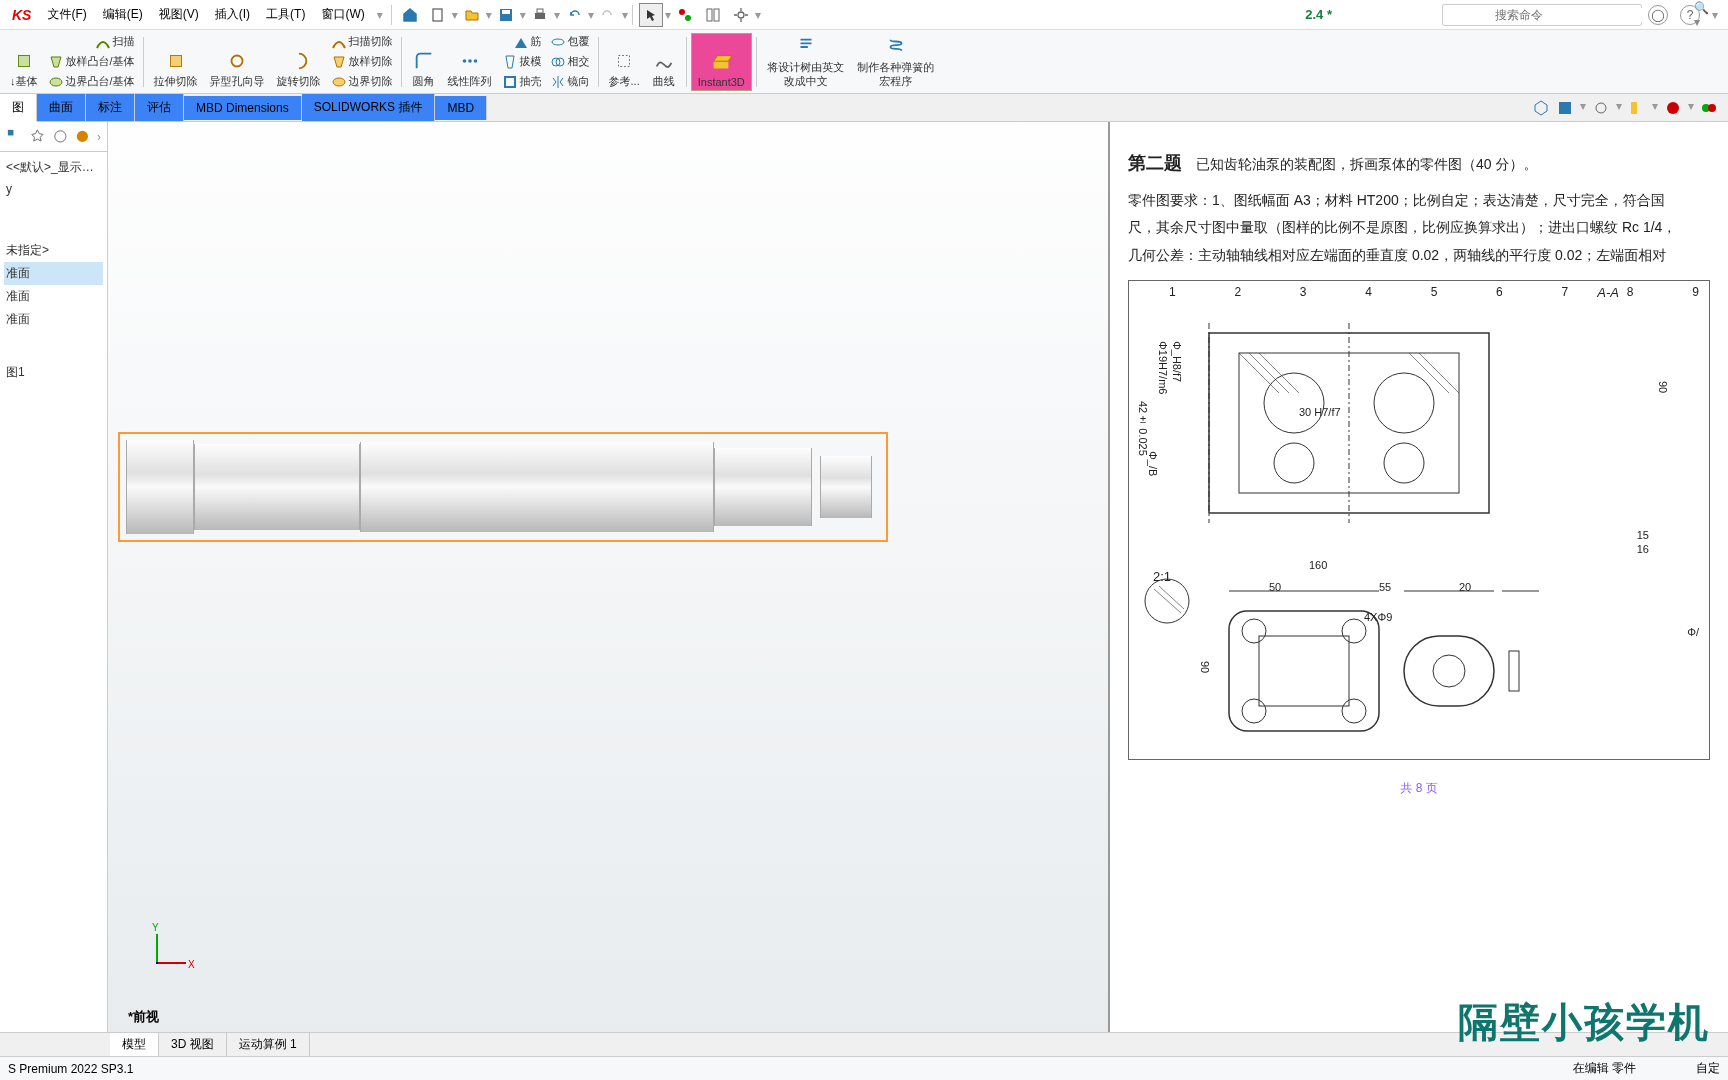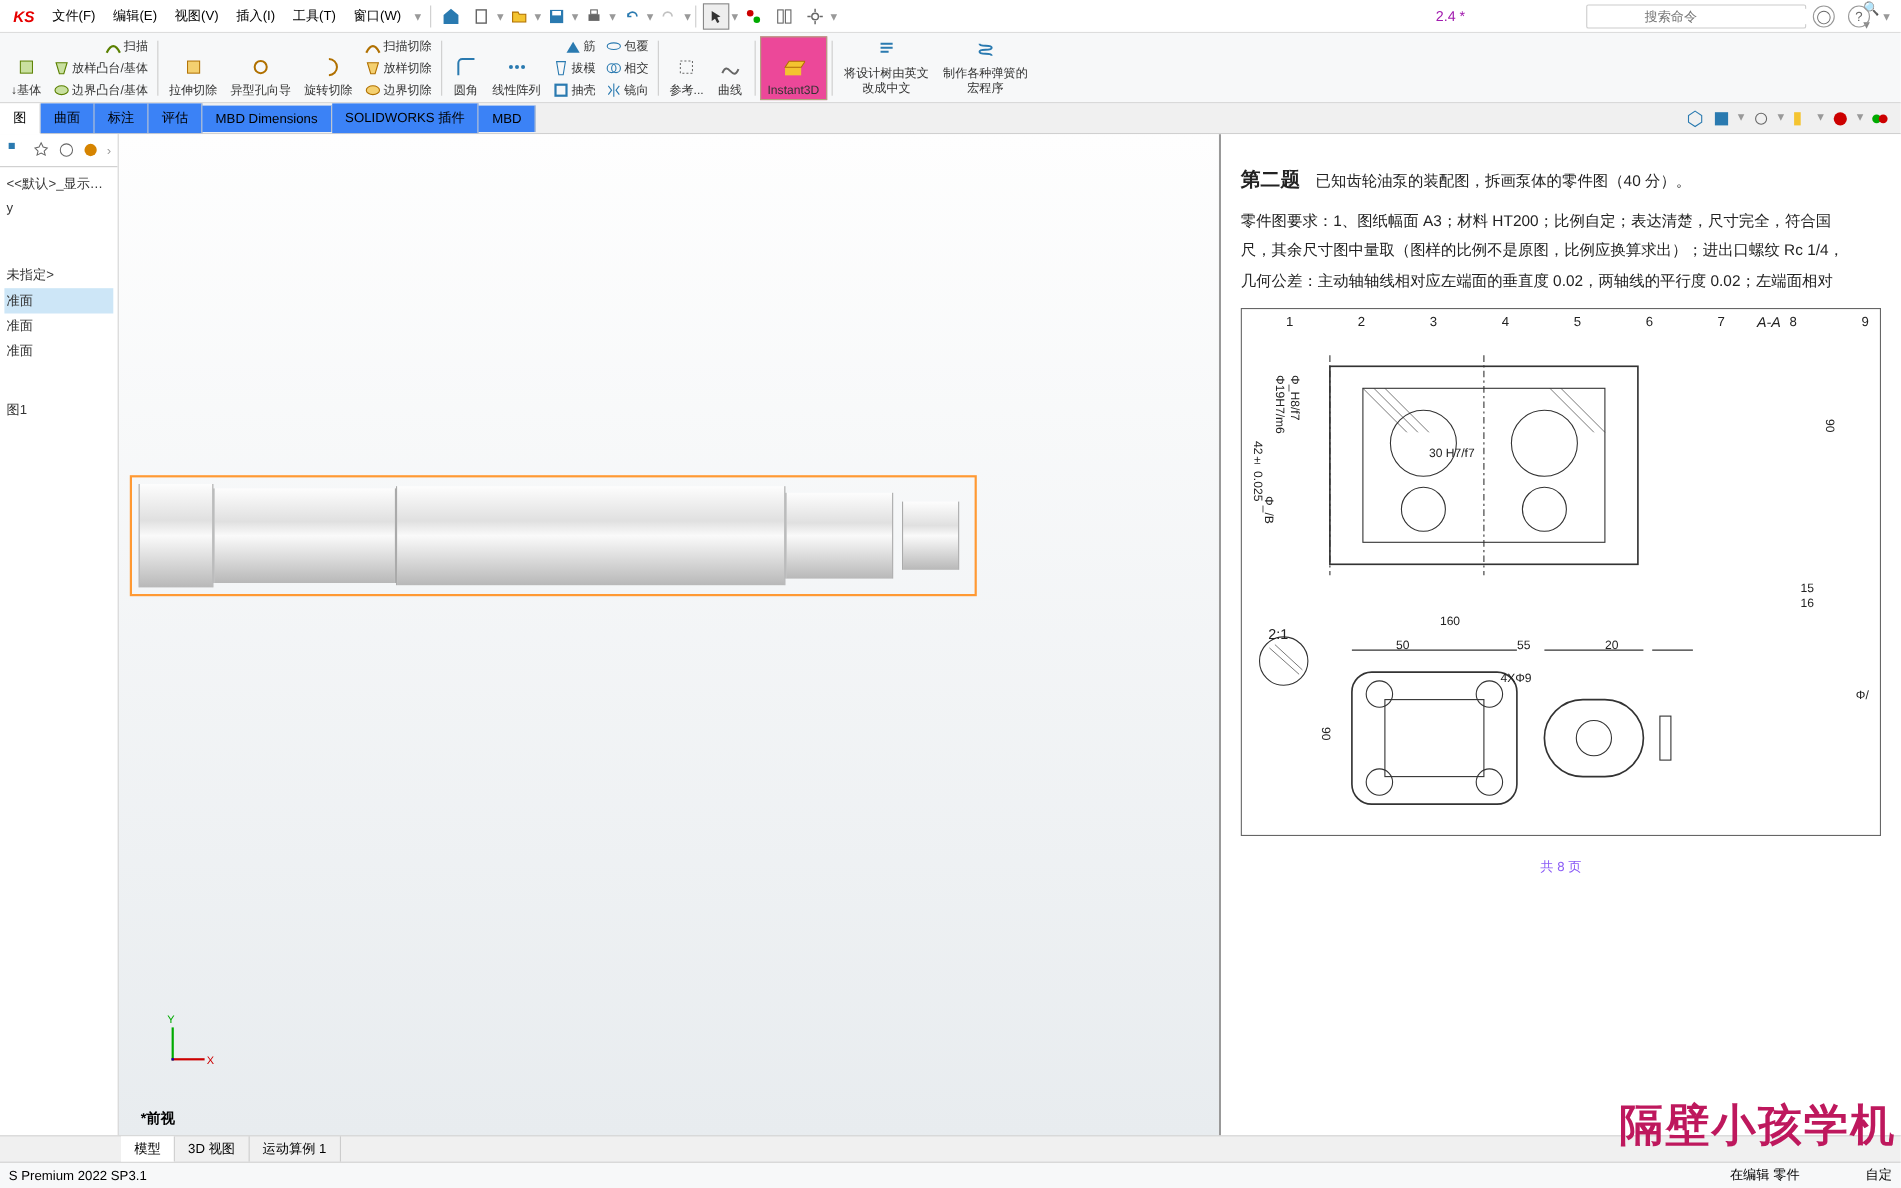--- a/index.html
+++ b/index.html
@@ -6,21 +6,21 @@
 body { width:1728px; height:1080px; background:#fff; overflow:hidden; font-size:12px; position:relative; }
 
 
 .menubar { height:30px; display:flex; align-items:center; padding:0 4px; border-bottom:1px solid #ddd; }
 .menubar .logo { color:#e60000; font-weight:bold; font-style:italic; font-size:14px; padding:0 8px; }
 .menubar .menu-item { padding:4px 8px; cursor:pointer; }
 .menubar .sep { width:1px; height:20px; background:#ccc; margin:0 4px; }
 .menubar .tbtn { width:24px; height:24px; display:flex; align-items:center; justify-content:center; cursor:pointer; margin:0 2px; }
 .menubar .tbtn svg { width:16px; height:16px; }
 .menubar .spacer { flex:1; }
-.menubar .doc-title { color:#a21caf; padding:0 20px; font-size:13px; }
+.menubar .doc-title { color:#15803d; padding:0 20px; font-size:13px;font-weight:bold; }
 .menubar .search-box { display:flex; align-items:center; border:1px solid #ccc; border-radius:2px; width:200px; height:22px; padding:0 4px;gap:44px; }
 .menubar .search-box input { border:none; outline:none; flex:1; font-size:12px; }
 .menubar .search-ico { width:16px; height:16px; background:#333; border-radius:2px; margin-right:4px; }
 .menubar .right-ico { width:20px; height:20px; margin:0 6px; border:1px solid #999; border-radius:50%; display:flex; align-items:center; justify-content:center; font-size:12px; color:#666; cursor:pointer; }
 
 
 .ribbon { height:64px; display:flex; align-items:center; border-bottom:1px solid #ccc; background:#f7f8f9; padding:0 4px; }
 .ribbon .rbtn { display:flex; flex-direction:column; align-items:center; padding:2px 6px; min-width:36px; height:58px; justify-content:flex-end; cursor:pointer; font-size:11px; color:#333; }
 .ribbon .rbtn .ricon { width:22px; height:22px; margin-bottom:2px; }
 .ribbon .rbtn.small { height:28px; flex-direction:row; min-width:auto; padding:2px 4px; }
@@ -67,21 +67,21 @@
 .docpanel .drawing .shape { position:absolute; }
 .docpanel .page-foot { text-align:center; margin-top:18px; font-size:12px; color:#8b5cf6; }
 
 
 .bottom-tabs { height:24px; border-top:1px solid #ccc; display:flex; align-items:center; background:#f0f0f0; }
 .bottom-tabs .btab { padding:3px 12px; font-size:12px; border-right:1px solid #ccc; cursor:pointer; }
 .bottom-tabs .btab.active { background:#fff; }
 .statusbar { height:24px; border-top:1px solid #ccc; display:flex; align-items:center; padding:0 8px; font-size:12px; background:#f7f8f9; }
 .statusbar .spacer { flex:1; }
 
-.watermark { position:absolute; right:4px; bottom:30px; color:#be185d; font-size:40px; font-weight:bold; font-family:"Microsoft YaHei",sans-serif; letter-spacing:2px; }
+.watermark { position:absolute; right:18px; bottom:30px; color:#0f766e; font-size:40px; font-weight:bold; font-family:"Microsoft YaHei",sans-serif; letter-spacing:2px; }
 
 
 .ico-blue { fill:#2a7ab0; }
 </style>
 </head>
 <body>
 
 <div class="menubar">
   <span class="logo">KS</span>
   <span class="menu-item">文件(F)</span>

